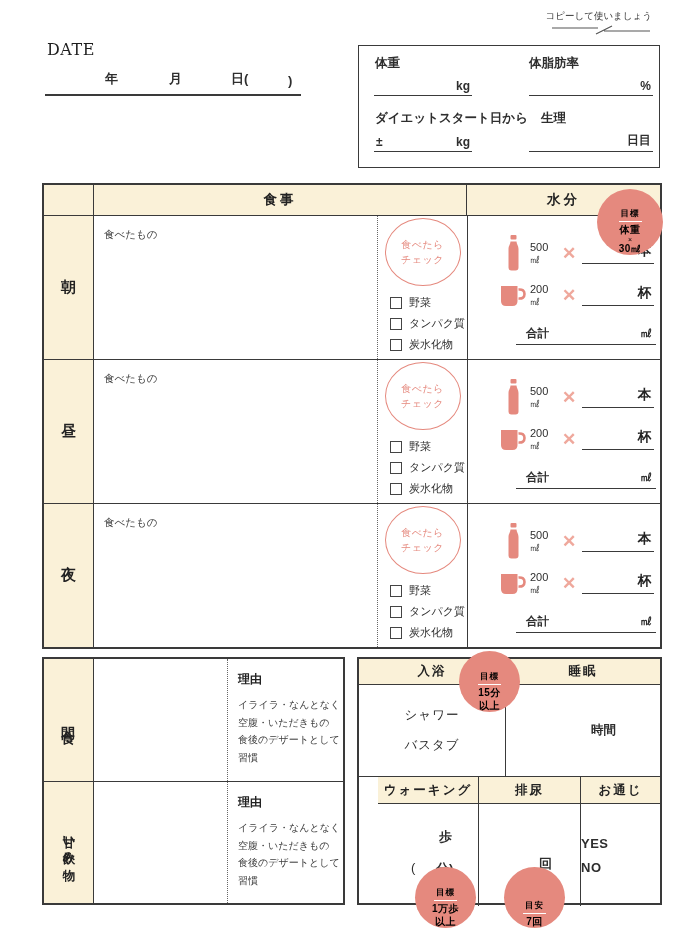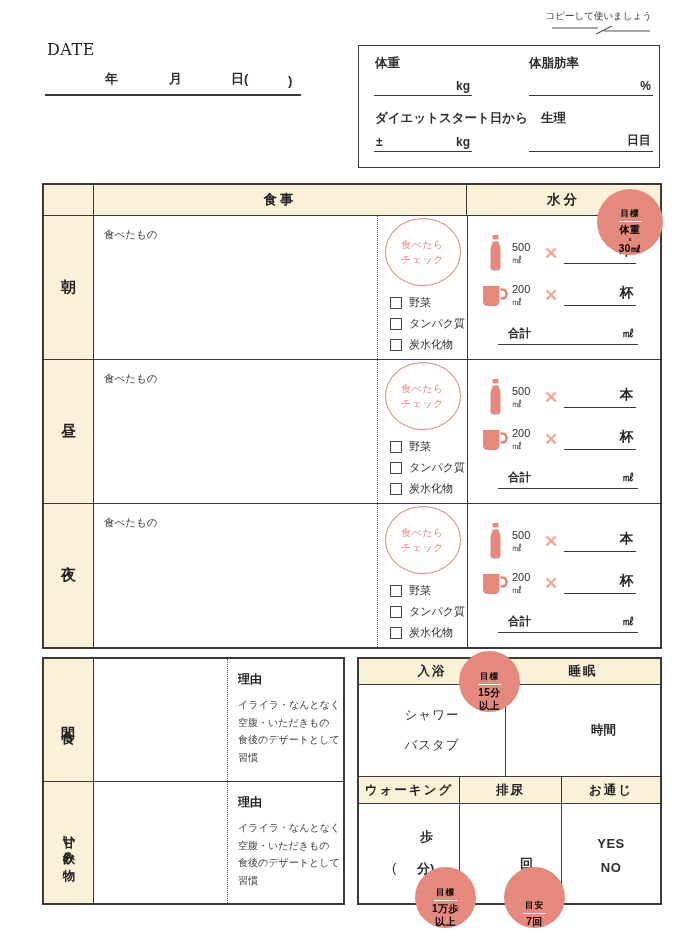--- a/index.html
+++ b/index.html
@@ -36,21 +36,21 @@
   .mt-food-h, .mt-water-h { display:flex; align-items:center; justify-content:center; font-size:13.5px; font-weight:700; letter-spacing:3px; color:#222; }
   .mt-row { display:grid; grid-template-columns:50px 283px 90px 1fr; height:144px; border-top:1.5px solid #3a3a3a; }
   .mt-label { background:#faf1d8; border-right:1.5px solid #3a3a3a; display:flex; align-items:center; justify-content:center; font-size:15px; font-weight:700; color:#222; }
   .mt-food { padding:12px 0 0 10px; font-size:10.5px; color:#3c3c3c; }
   .mt-check { border-left:1.5px dotted #666; padding-top:2px; }
   .check-circle { width:76px; height:68px; border:1.3px solid #e5897e; border-radius:50%; margin:0 auto;
     display:flex; flex-direction:column; align-items:center; justify-content:center; color:#e5897e; font-size:10px; line-height:1.55; letter-spacing:.5px; }
   .cb-list { margin:9px 0 0 12px; }
   .cb-item { display:flex; align-items:center; gap:7px; margin-bottom:6px; font-size:11px; color:#2e2e2e; }
   .cb-box { width:12px; height:12px; border:1.3px solid #444; background:#fff; flex:none; }
-  .mt-water { border-left:1.5px solid #3a3a3a; padding:16px 0 0 14px; }
+  .mt-water { border-left:1.5px solid #3a3a3a; padding:16px 0 0 32px; }
   .w-row { display:flex; align-items:center; height:42px; }
   .w-icon { width:26px; display:flex; justify-content:center; align-items:flex-end; }
   .w-icon svg { display:block; }
   .w-amt { margin-left:4px; width:30px; color:#2e2e2e; }
   .w-amt .num { display:block; font-size:11px; line-height:1.1; }
   .w-amt .unit { display:block; font-size:10px; line-height:1.1; }
   .x-mark { font-size:17px; font-weight:700; color:#efa89c; margin:0 6px 0 2px; }
   .w-line { width:72px; border-bottom:1.5px solid #3a3a3a; text-align:right; font-size:13.5px; font-weight:700; padding:0 3px 3px 0; color:#222; }
   .w-total { margin:10px 0 0 16px; width:140px; border-bottom:1.5px solid #3a3a3a; display:flex; justify-content:space-between; font-size:11.5px; font-weight:700; padding:0 4px 3px 10px; color:#2e2e2e; }
 
@@ -66,27 +66,27 @@
   .r-title { font-size:12px; font-weight:700; margin-bottom:8px; color:#222; }
   .r-line { font-size:10px; color:#3c3c3c; line-height:1.75; }
 
   
   .habit-table { position:absolute; left:357px; top:657px; width:305px; height:248px; border:2px solid #3a3a3a; background:#fff; }
   .ht-top { display:grid; grid-template-columns:147px 1fr; grid-template-rows:26px 91px; }
   .ht-h { background:#faf1d8; border-bottom:1.5px solid #3a3a3a; display:flex; align-items:center; justify-content:center; font-size:12.5px; font-weight:700; letter-spacing:2px; color:#222; }
   .bdr-r { border-right:1.5px solid #3a3a3a; }
   .ht-bath-body { display:flex; flex-direction:column; align-items:center; justify-content:center; gap:13px; font-size:12.5px; letter-spacing:1px; color:#2e2e2e; }
   .ht-sleep-body { display:flex; align-items:center; justify-content:flex-end; padding-right:44px; font-size:12.5px; font-weight:700; color:#2e2e2e; }
-  .ht-bottom { display:grid; grid-template-columns:101px 102px 1fr; grid-template-rows:27px 102px; border-top:1.5px solid #3a3a3a; }
+  .ht-bottom { display:grid; grid-template-columns:101px 102px 1fr; grid-template-rows:27px 102px; border-top:1.5px solid #3a3a3a;padding-left:19px; }
   .ht-walk-body, .ht-urine-body { position:relative; }
   .walk-step { position:absolute; left:61px; top:24px; font-size:13px; font-weight:700; color:#2e2e2e; }
   .walk-paren { position:absolute; left:33px; top:56px; font-size:13px; color:#2e2e2e; }
   .walk-min { position:absolute; left:58px; top:56px; font-size:13px; font-weight:700; color:#2e2e2e; }
   .urine-unit { position:absolute; left:60px; top:51px; font-size:13px; font-weight:700; color:#2e2e2e; }
-  .ht-bowel-body { display:flex; flex-direction:column; align-items:center; justify-content:center; gap:9px; font-size:13px; font-weight:600; letter-spacing:.5px; color:#2e2e2e; }
+  .ht-bowel-body { display:flex; flex-direction:column; align-items:flex-start; justify-content:center; gap:9px; font-size:13px; font-weight:600; letter-spacing:.5px; color:#2e2e2e; }
 
   
   .badge { position:absolute; border-radius:50%; background:#e5897e; color:#000000; display:flex; flex-direction:column; align-items:center; justify-content:flex-end; text-align:center; z-index:5; }
   .b-title { font-size:8.5px; font-weight:700; border-bottom:1px solid #fff; padding:0 2px 1px; margin-bottom:2px; letter-spacing:1px; }
   .b-line { font-size:10px; font-weight:700; line-height:1.25; letter-spacing:.5px; }
   .b-times { font-size:7px; line-height:.8; font-weight:400; }
   .badge-water { left:597px; top:189px; width:66px; height:66px; }
   .badge-bath { left:459px; top:651px; width:61px; height:61px; }
   .badge-walk { left:415px; top:867px; width:61px; height:61px; }
   .badge-urine { left:504px; top:867px; width:61px; height:61px; }

